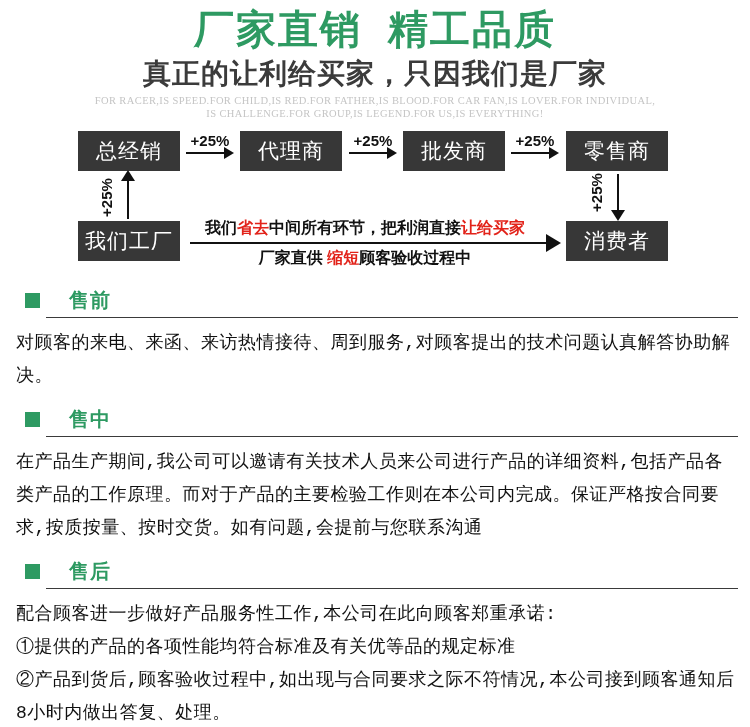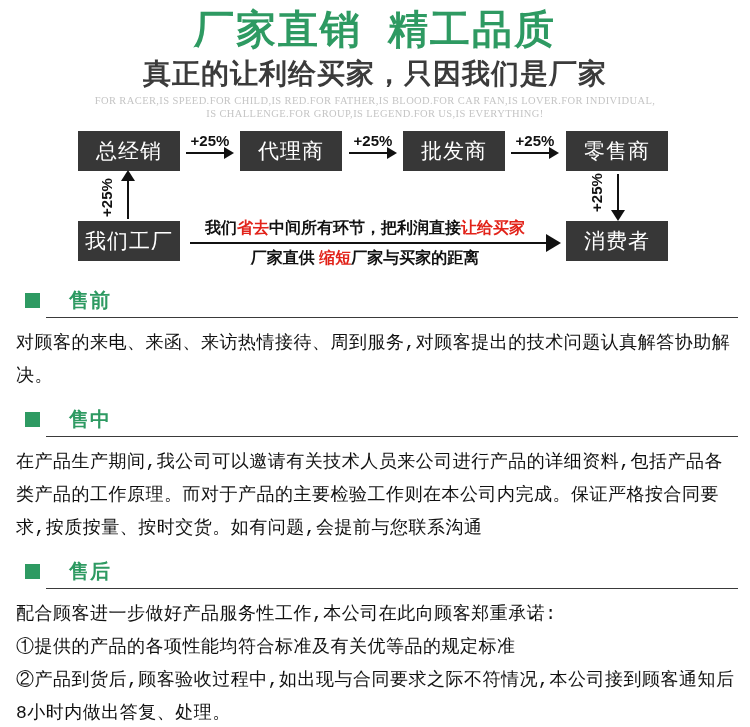--- a/index.html
+++ b/index.html
@@ -101,21 +101,21 @@
     <div class="vpct vp-left">+25%</div>
 
     <div class="vshaft vs-right"></div>
     <div class="vhead-down"></div>
     <div class="vpct vp-right">+25%</div>
 
     <div class="bigshaft"></div>
     <div class="bighead"></div>
 
     <div class="dmsg dmsg-top"><span>我们</span><span class="red">省去</span><span>中间所有环节，把利润直接</span><span class="red">让给买家</span></div>
-    <div class="dmsg dmsg-bottom"><span>厂家直供 </span><span class="red">缩短</span><span>厂家与买家的距离</span></div>
+    <div class="dmsg dmsg-bottom"><span>厂家直供 </span><span class="red">缩短</span><span>顾客验收过程中</span></div>
   </div>
 
   <div class="sections">
 
     <div class="section">
       <div class="sec-head">
         <span class="bullet"></span>
         <span class="sec-title">售前</span>
       </div>
       <div class="rule"></div>

